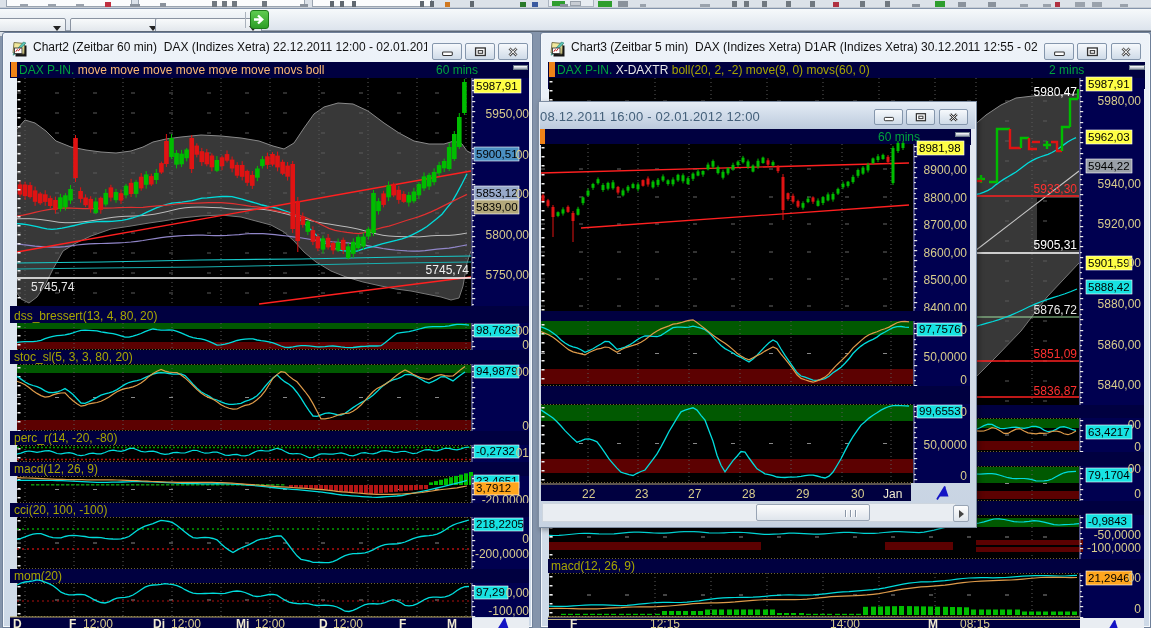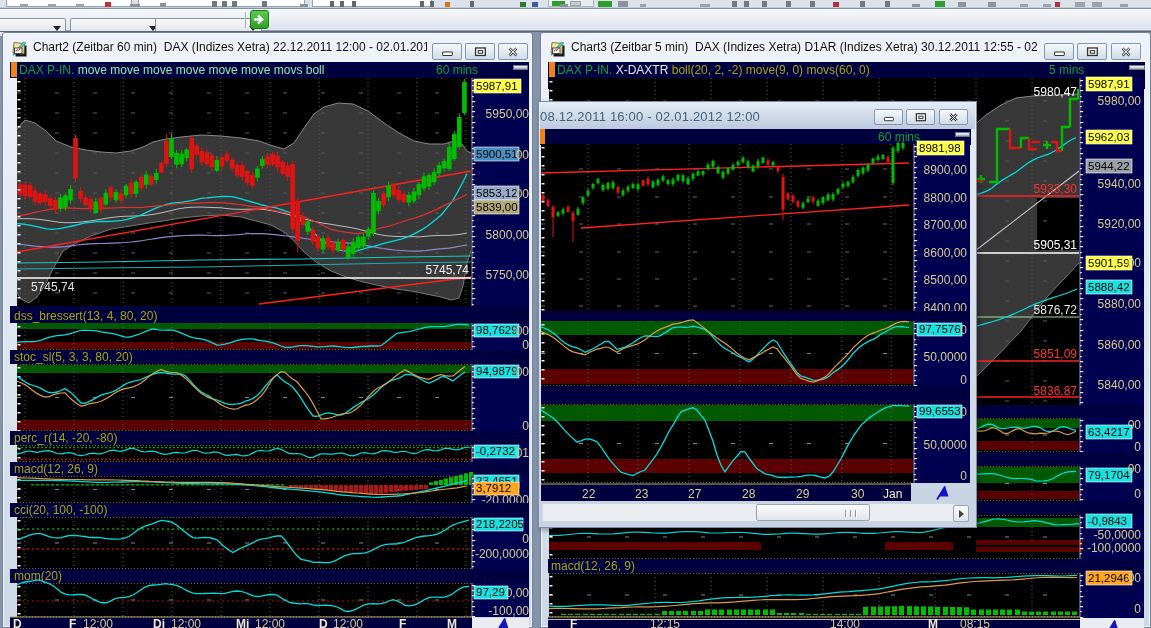--- a/index.html
+++ b/index.html
@@ -100,21 +100,21 @@
           <rect x="12" y="7.5" width="5" height="3" fill="#fff" stroke="#333" stroke-width="1.2"></rect>
         </svg></div>
 <div class="wbtn" style="left:570px;top:10px"><svg width="28" height="15" viewBox="0 0 28 17">
           <path d="M10 5 L18 13 M18 5 L10 13" stroke="#2e2e2e" stroke-width="3"></path>
           <path d="M10 5 L18 13 M18 5 L10 13" stroke="#f4f4f4" stroke-width="1.2"></path>
         </svg></div>
 </div>
 <div class="abs" style="left:7px;top:29px;width:597px;height:27px;background:#000040">
 <div class="abs" style="left:1px;top:0;width:6px;height:15px;background:#f08318"></div>
 <div class="abs" style="left:9px;top:1px;font-size:12px;white-space:nowrap"><span style="color:#00a33c">DAX P-IN.</span> <span style="color:#e8e8e8">X-DAXTR</span> <span style="color:#a8a600">boll(20, 2, -2) move(9, 0) movs(60, 0)</span></div>
-<div class="abs" style="left:501px;top:1px;font-size:12px;color:#00a33c">5 mins</div>
+<div class="abs" style="left:501px;top:1px;font-size:12px;color:#00a33c">2 mins</div>
 <div class="abs" style="left:581px;top:3px;width:16px;height:5px;background:linear-gradient(#fff,#9aa4b2);border:1px solid #6a7888"></div>
 </div>
 <svg class="abs" style="left:7px;top:29px" width="597" height="567" viewBox="0 0 597 567">
       <rect x="1" y="16" width="530" height="327" fill="#000"></rect>
       <polygon points="1.0,55.0 153.0,51.0 353.0,51.0 413.0,55.0 423.0,66.0 438.0,53.0 453.0,43.0 468.0,36.0 485.0,34.0 531.0,32.0 531.0,201.0 499.0,235.0 473.0,269.0 448.0,295.0 428.0,315.0 393.0,339.0 353.0,343.0 1.0,343.0" fill="#383838"></polygon>
       <polyline points="1.0,55.0 153.0,51.0 353.0,51.0 413.0,55.0 423.0,66.0 438.0,53.0 453.0,43.0 468.0,36.0 485.0,34.0 531.0,32.0" fill="none" stroke="#8a8a8a" stroke-width="1"></polyline>
       <polyline points="531.0,201.0 499.0,235.0 473.0,269.0 448.0,295.0 428.0,315.0 393.0,339.0 353.0,343.0" fill="none" stroke="#787878" stroke-width="1"></polyline>
       <rect x="489" y="136" width="42" height="52" fill="#000"></rect>
       <line x1="107" y1="16" x2="107" y2="343" stroke="#5a5a5a" stroke-width="1" stroke-dasharray="1 3"></line>
       <line x1="163" y1="16" x2="163" y2="343" stroke="#5a5a5a" stroke-width="1" stroke-dasharray="1 3"></line>
@@ -506,21 +506,21 @@
           <rect x="9" y="4.5" width="11" height="8.5" fill="#fff" stroke="#333" stroke-width="1.5"></rect>
           <rect x="12" y="7.5" width="5" height="3" fill="#fff" stroke="#333" stroke-width="1.2"></rect>
         </svg></div>
 <div class="wbtn" style="left:495px;top:10px"><svg width="28" height="15" viewBox="0 0 28 17">
           <path d="M10 5 L18 13 M18 5 L10 13" stroke="#2e2e2e" stroke-width="3"></path>
           <path d="M10 5 L18 13 M18 5 L10 13" stroke="#f4f4f4" stroke-width="1.2"></path>
         </svg></div>
 </div>
 <div class="abs" style="left:7px;top:29px;width:519px;height:16px;background:#000040">
 <div class="abs" style="left:1px;top:0;width:6px;height:15px;background:#f08318"></div>
-<div class="abs" style="left:9px;top:1px;font-size:12px;white-space:nowrap"><span style="color:#00a33c">DAX P-IN.</span> <span style="color:#86efac">move move move move move move movs boll</span></div>
+<div class="abs" style="left:9px;top:1px;font-size:12px;white-space:nowrap"><span style="color:#00a33c">DAX P-IN.</span> <span style="color:#fdba74">move move move move move move movs boll</span></div>
 <div class="abs" style="left:426px;top:1px;font-size:12px;color:#00a33c">60 mins</div>
 <div class="abs" style="left:503px;top:3px;width:15px;height:5px;background:linear-gradient(#fff,#9aa4b2);border:1px solid #6a7888"></div>
 </div>
 <svg class="abs" style="left:7px;top:29px" width="519" height="567" viewBox="0 0 519 567">
       <rect x="7" y="16" width="454" height="228" fill="#000"></rect>
       <polygon points="7.0,67.0 15.0,58.0 25.0,61.0 36.0,69.0 46.0,79.0 61.0,85.0 76.0,88.0 91.0,90.0 106.0,91.0 121.0,89.0 133.0,85.0 143.0,80.0 156.0,77.0 171.0,75.0 191.0,73.0 211.0,74.0 231.0,76.0 249.0,79.0 263.0,84.0 274.0,87.0 284.0,81.0 294.0,66.0 304.0,52.0 314.0,45.0 328.0,41.0 343.0,42.0 358.0,49.0 374.0,61.0 389.0,71.0 404.0,79.0 419.0,82.0 434.0,82.0 444.0,79.0 452.0,82.0 457.0,89.0 461.0,91.0 461.0,189.0 457.0,201.0 453.0,224.0 449.0,236.0 441.0,238.0 431.0,235.0 416.0,232.0 401.0,229.0 386.0,227.0 371.0,224.0 353.0,220.0 336.0,215.0 321.0,209.0 306.0,200.0 294.0,190.0 284.0,179.0 274.0,170.0 261.0,163.0 246.0,159.0 231.0,155.0 211.0,153.0 191.0,154.0 171.0,156.0 153.0,159.0 139.0,161.0 121.0,164.0 101.0,167.0 81.0,174.0 66.0,181.0 53.0,189.0 43.0,207.0 35.0,223.0 27.0,235.0 19.0,241.0 11.0,237.0 7.0,231.0" fill="#383838"></polygon>
       <polyline points="7.0,67.0 15.0,58.0 25.0,61.0 36.0,69.0 46.0,79.0 61.0,85.0 76.0,88.0 91.0,90.0 106.0,91.0 121.0,89.0 133.0,85.0 143.0,80.0 156.0,77.0 171.0,75.0 191.0,73.0 211.0,74.0 231.0,76.0 249.0,79.0 263.0,84.0 274.0,87.0 284.0,81.0 294.0,66.0 304.0,52.0 314.0,45.0 328.0,41.0 343.0,42.0 358.0,49.0 374.0,61.0 389.0,71.0 404.0,79.0 419.0,82.0 434.0,82.0 444.0,79.0 452.0,82.0 457.0,89.0 461.0,91.0" fill="none" stroke="#8a8a8a" stroke-width="1"></polyline>
       <polyline points="461.0,189.0 457.0,201.0 453.0,224.0 449.0,236.0 441.0,238.0 431.0,235.0 416.0,232.0 401.0,229.0 386.0,227.0 371.0,224.0 353.0,220.0 336.0,215.0 321.0,209.0 306.0,200.0 294.0,190.0 284.0,179.0 274.0,170.0 261.0,163.0 246.0,159.0 231.0,155.0 211.0,153.0 191.0,154.0 171.0,156.0 153.0,159.0 139.0,161.0 121.0,164.0 101.0,167.0 81.0,174.0 66.0,181.0 53.0,189.0 43.0,207.0 35.0,223.0 27.0,235.0 19.0,241.0 11.0,237.0 7.0,231.0" fill="none" stroke="#787878" stroke-width="1"></polyline>
       <line x1="15" y1="16" x2="15" y2="244" stroke="#5a5a5a" stroke-width="1" stroke-dasharray="1 3"></line>
       <line x1="64" y1="16" x2="64" y2="244" stroke="#5a5a5a" stroke-width="1" stroke-dasharray="1 3"></line>

